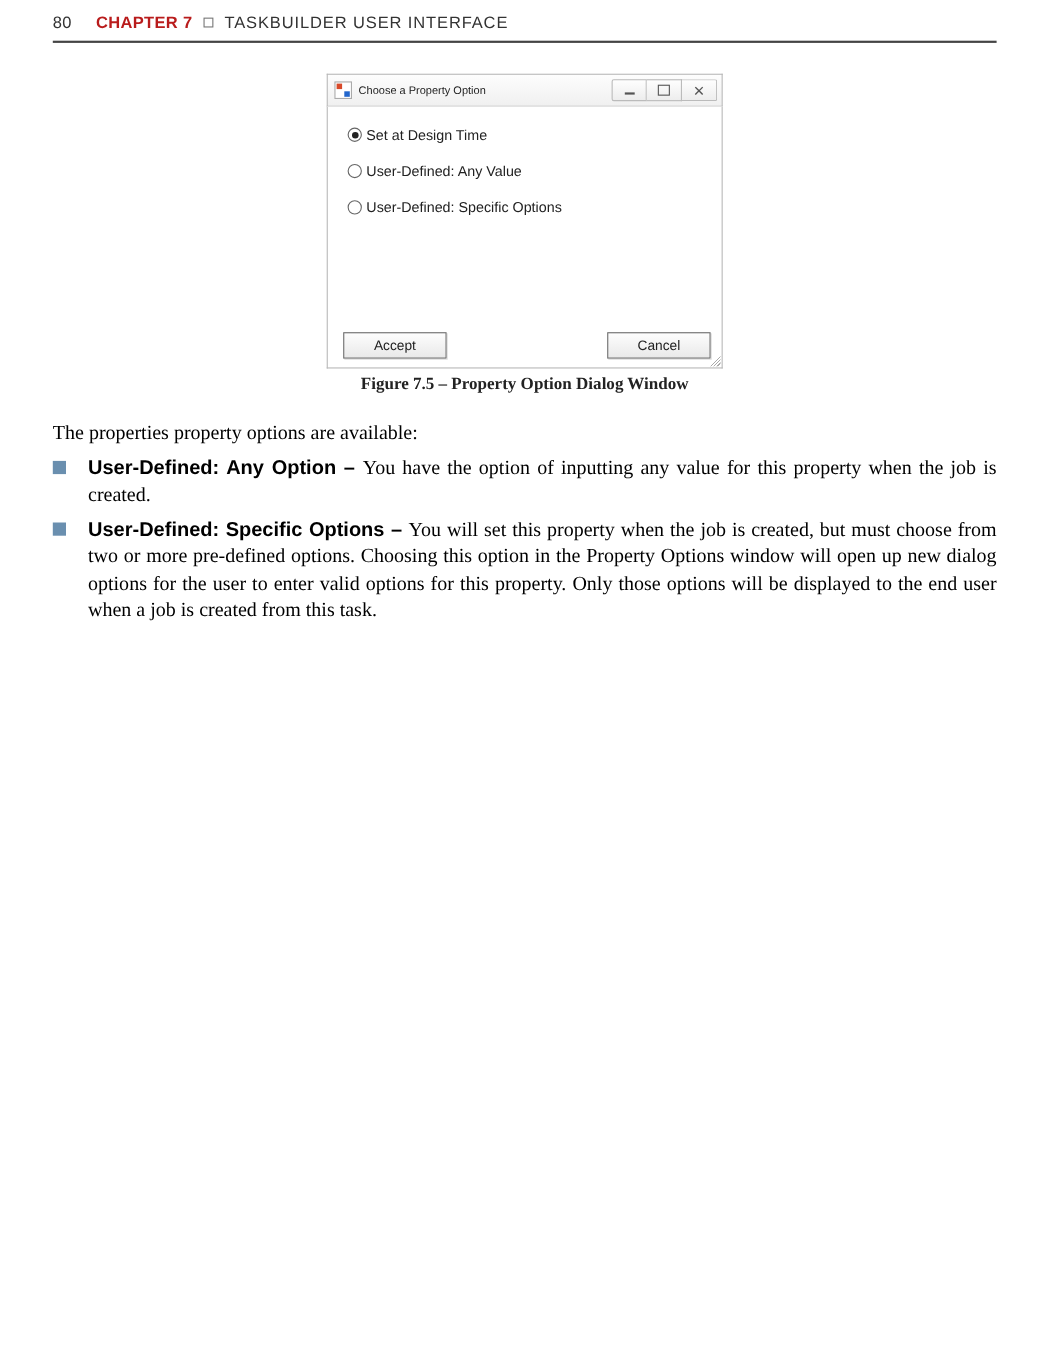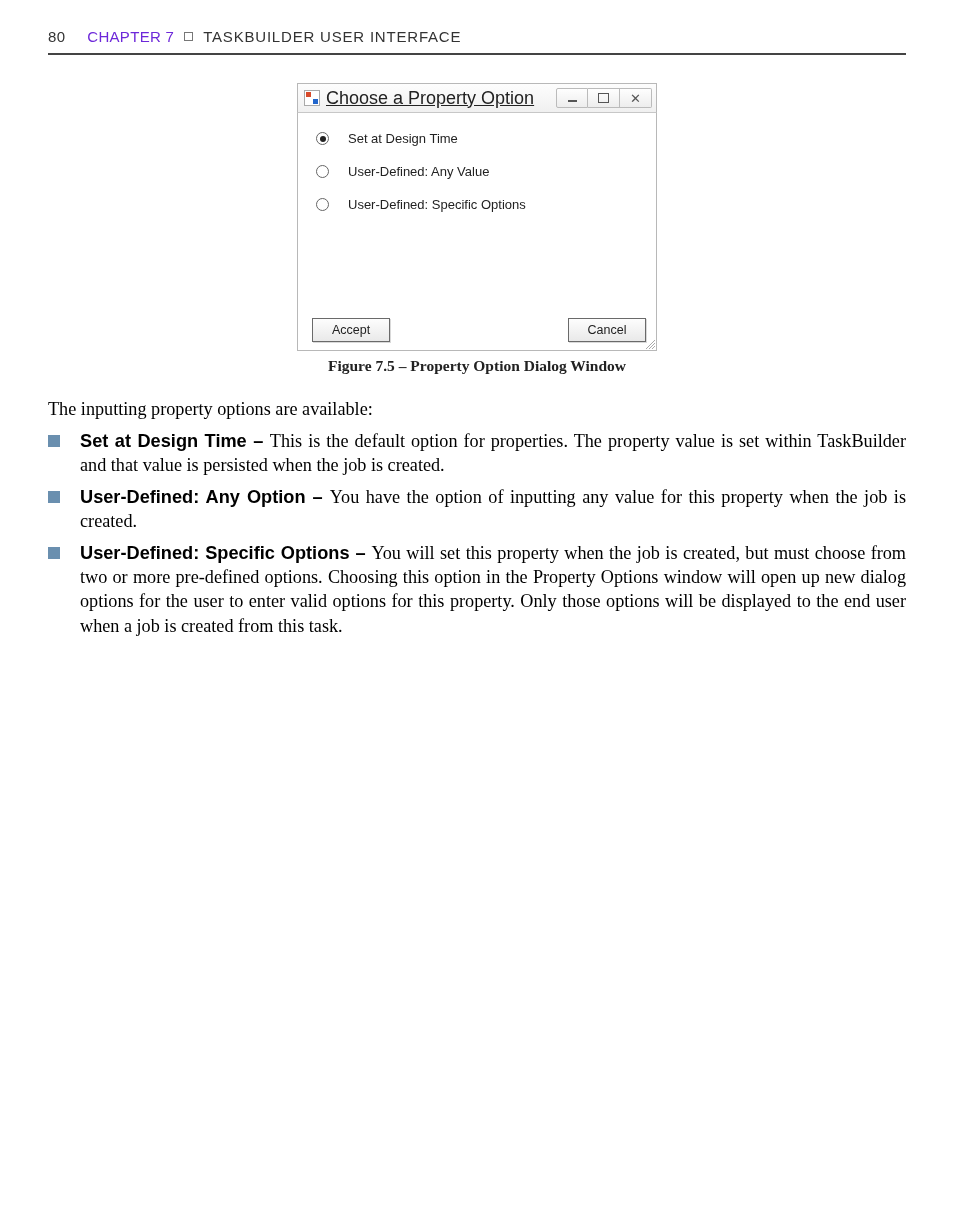--- a/index.html
+++ b/index.html
@@ -5,36 +5,36 @@
   * { box-sizing: border-box; }
   body {
     margin: 0;
     padding: 0;
     font-family: Georgia, 'Times New Roman', serif;
     background: #fff;
     color: #000;
     width: 954px;
   }
   .page {
-    padding: 28px 48px 48px 48px;
+    padding: 12px 48px 48px 48px;
   }
   .header-row {
     display: flex;
     align-items: center;
     font-family: Tahoma, Arial, sans-serif;
     font-size: 15px;
     letter-spacing: 0.3px;
     color: #333;
     padding-bottom: 8px;
   }
   .page-num {
     font-size: 15px;
     margin-right: 22px;
   }
-  .chapter-label { font-weight: 400; color:#6d28d9; }
+  .chapter-label { font-weight: 700; color:#b91c1c; }
   .header-sep {
     display: inline-block;
     width: 9px; height: 9px;
     border: 1px solid #777;
     margin: 0 10px;
     vertical-align: 1px;
   }
   .header-title { letter-spacing: 0.8px; text-align: right; }
   .rule {
     border: 0;
@@ -67,21 +67,21 @@
     border: 1px solid #aaa;
     position: relative;
   }
   .dlg-icon::before, .dlg-icon::after {
     content: "";
     position: absolute;
     background: #d84a2a;
   }
   .dlg-icon::before { left:1px; top:1px; width:5px; height:5px; }
   .dlg-icon::after  { right:1px; bottom:1px; width:5px; height:5px; background:#2266cc; }
-  .dlg-title { flex: 1; font-size: 18px; text-decoration: underline; }
+  .dlg-title { flex: 1; font-size: 10px; }
   .win-btns { display: flex; gap: 0; }
   .win-btn {
     width: 32px; height: 20px;
     border: 1px solid #bbb;
     border-left: 0;
     background: linear-gradient(#fefefe,#ededed);
     display: flex; align-items: center; justify-content: center;
     font-size: 12px; color:#555;
   }
   .win-btn:first-child { border-left: 1px solid #bbb; border-radius: 2px 0 0 2px;}
@@ -95,37 +95,37 @@
     border-top: 0;
     padding: 18px 18px 8px 18px;
     min-height: 238px;
     position: relative;
     background: #fff;
   }
   .radio-row {
     display: flex;
     align-items: center;
     margin-bottom: 18px;
-    gap: 19px;
+    gap: 4px;
   }
   .radio {
     width: 13px; height: 13px;
     border-radius: 50%;
     border: 1.2px solid #666;
     display: inline-flex;
     align-items: center; justify-content: center;
   }
   .radio.selected::after {
     content: "";
     width: 6px; height: 6px;
     border-radius: 50%;
     background: #222;
   }
   .dlg-btn {
-    width: 78px; height: 24px;
+    width: 94px; height: 24px;
     border: 1px solid #6a6a6a;
     background: linear-gradient(#fdfdfd,#e9e9e9);
     display: inline-flex;
     align-items: center; justify-content: center;
     font-size: 12.5px;
     box-shadow: 1px 1px 0 rgba(0,0,0,0.15);
   }
   .dlg-btn-row {
     display: flex;
     justify-content: space-between;
@@ -229,29 +229,23 @@
       <div class="dlg-btn-row">
         <div class="dlg-btn">Accept</div>
         <div class="dlg-btn">Cancel</div>
       </div>
       <div class="resize-grip"></div>
     </div>
   </div>
 
   <div class="fig-caption">Figure 7.5 – Property Option Dialog Window</div>
 
-  <p class="body-text">The inputting property options are available:</p>
+  <p class="body-text">The properties property options are available:</p>
 
   <ul class="bullets">
-    <li>
-      <span class="sq-bullet"></span>
-      <span class="li-body">
-        <span class="li-title">Set at Design Time – </span><span>This is the default option for properties. The property value is set within TaskBuilder and that value is persisted when the job is created.</span>
-      </span>
-    </li>
     <li>
       <span class="sq-bullet"></span>
       <span class="li-body">
         <span class="li-title">User-Defined: Any Option – </span><span>You have the option of inputting any value for this property when the job is created.</span>
       </span>
     </li>
     <li>
       <span class="sq-bullet"></span>
       <span class="li-body">
         <span class="li-title">User-Defined: Specific Options – </span><span>You will set this property when the job is created, but must choose from two or more pre-defined options. Choosing this option in the Property Options window will open up new dialog options for the user to enter valid options for this property. Only those options will be displayed to the end user when a job is created from this task.</span>

